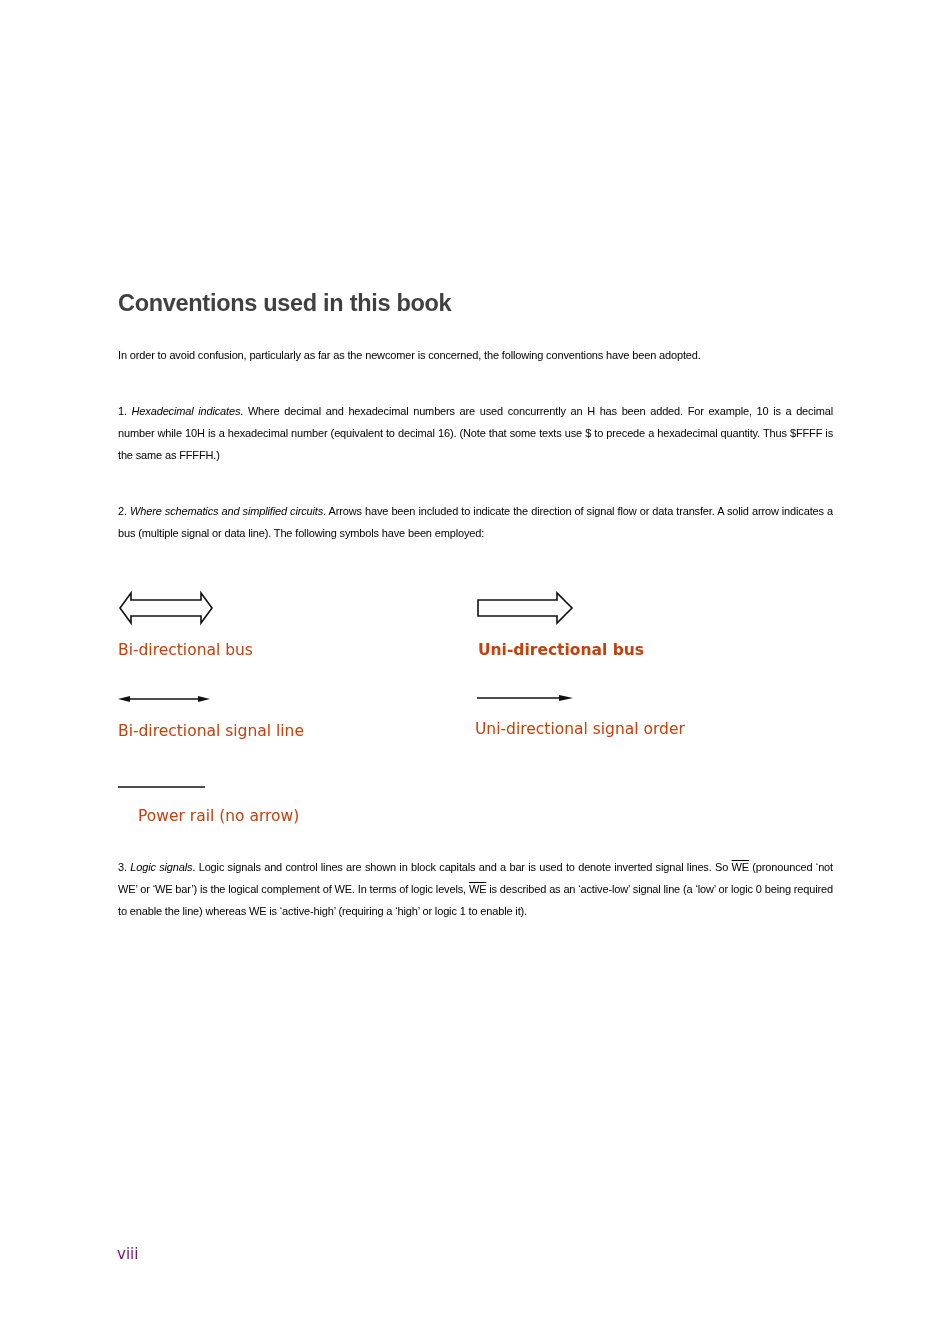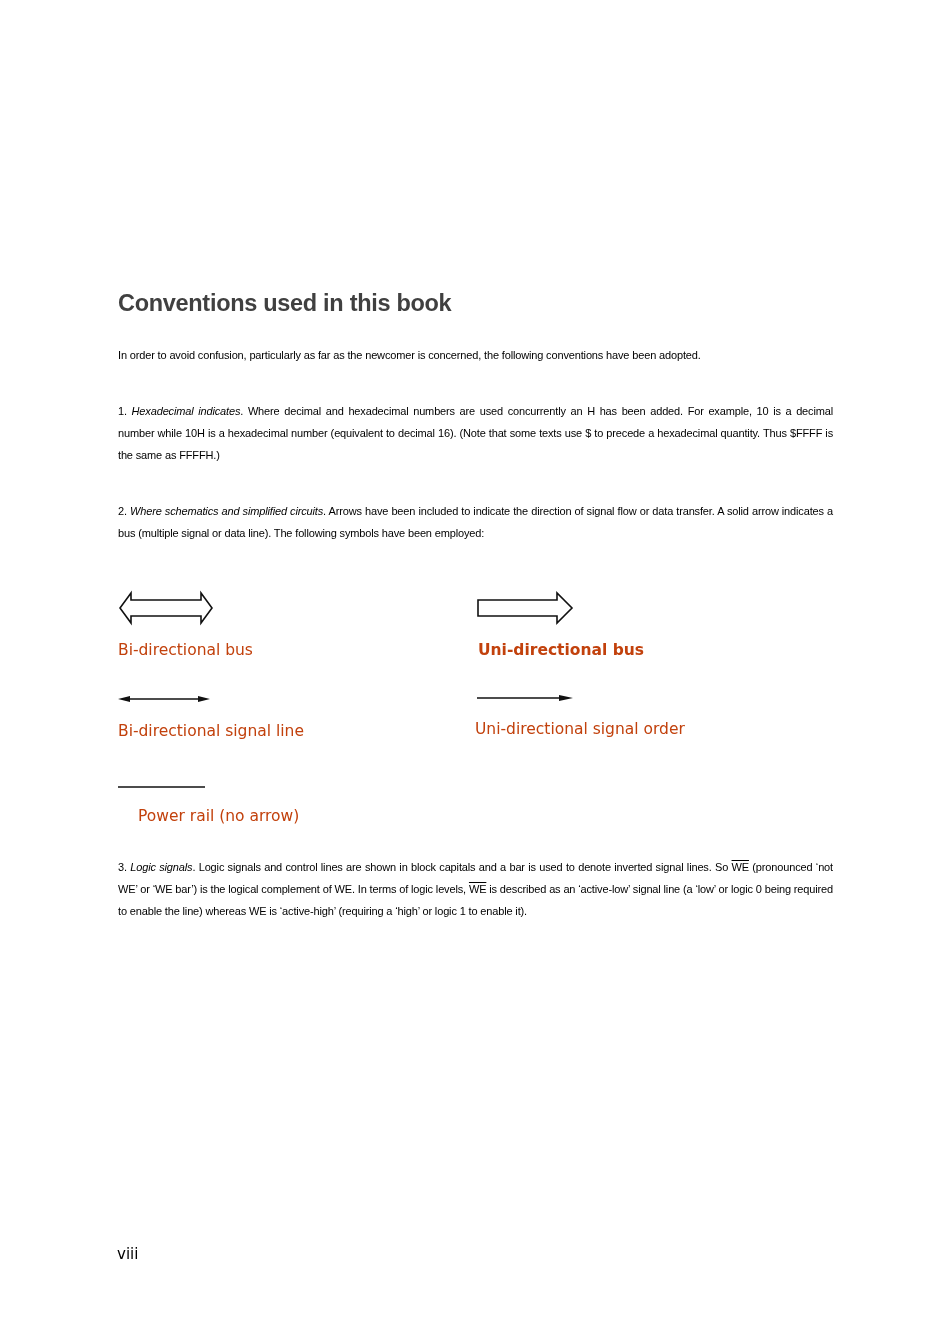--- a/index.html
+++ b/index.html
@@ -3,21 +3,21 @@
 <meta charset="utf-8">
 <style>
   html, body { margin:0; padding:0; background:#ffffff; }
   body { width:936px; height:1338px; position:relative; overflow:hidden; color:#111; font-family:"DejaVu Sans", sans-serif; }
   .abs { position:absolute; }
   .title { left:118px; top:290px; font-family:"Liberation Sans", sans-serif; font-weight:bold; font-size:23.5px; letter-spacing:-0.3px; color:#404040; }
   .para { left:118px; width:715px; font-family:Liberation Sans, sans-serif; font-size:11px; line-height:22px; text-align:justify; color:#000000; letter-spacing:-0.15px; }
   .para i { font-style:italic; }
   .lbl { font-family:"DejaVu Sans", sans-serif; font-size:15.5px; color:#c2410c; }
   .ov { text-decoration:overline;margin-top:22px; }
-  .pnum { left:117px; top:1245px; font-family:"DejaVu Sans", sans-serif; font-size:15px; color:#000000; }
+  .pnum { left:117px; top:1245px; font-family:"DejaVu Sans", sans-serif; font-size:15px; color:#701a75; }
   svg { position:absolute; overflow:visible; }
 </style>
 </head>
 <body>
 
 <div>
 
   <div class="abs title">Conventions used in this book</div>
 
   <div class="abs para" style="top:344px;">In order to avoid confusion, particularly as far as the newcomer is concerned, the following conventions have been adopted.</div>

